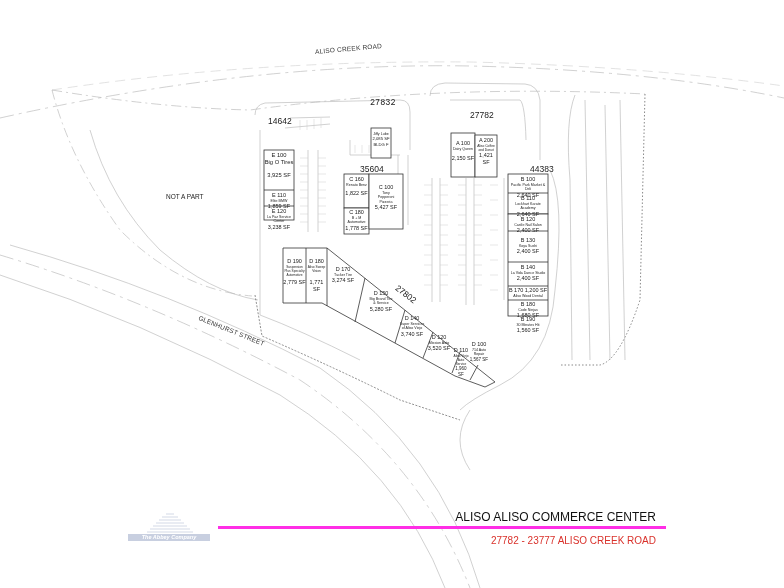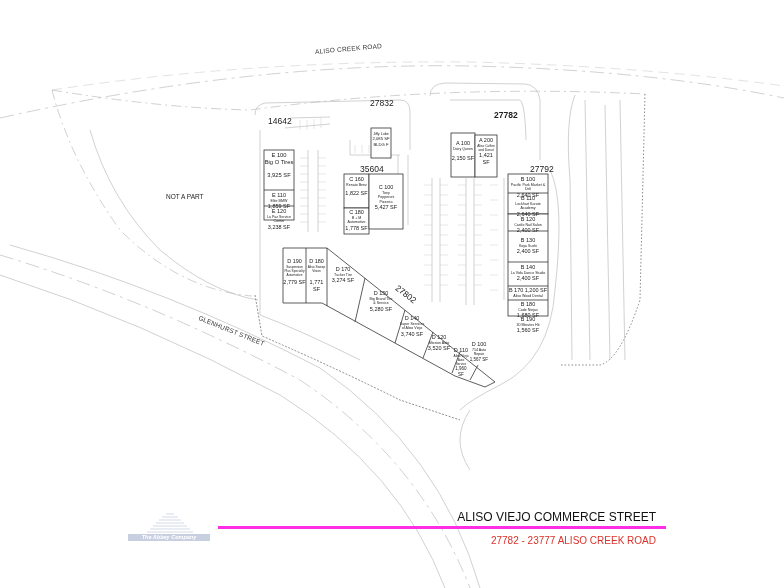--- a/index.html
+++ b/index.html
@@ -110,24 +110,24 @@
     <line x1="460" y1="352" x2="452" y2="373"></line>
     <line x1="478" y1="365" x2="470" y2="380"></line>
   </g>
 </svg>
 
 <div class="lbl road" style="left:315px; top:46px; transform:rotate(-5deg);">ALISO CREEK ROAD</div>
 <div class="lbl road" style="left:196px; top:328px; transform:rotate(22deg);">GLENHURST STREET</div>
 <div class="lbl nap" style="left:166px; top:194px;">NOT A PART</div>
 
 <div class="lbl bnum" style="left:268px; top:117px;">14642</div>
-<div class="lbl bnum" style="left:370px; top:99px;">27832</div>
-<div class="lbl bnum" style="left:494px; top:111px;font-weight:bold;">27782</div>
+<div class="lbl bnum" style="left:370px; top:99px;font-family:Liberation Mono, monospace;">27832</div>
+<div class="lbl bnum" style="left:470px; top:111px;">27782</div>
 <div class="lbl bnum" style="left:360px; top:165px;">35604</div>
-<div class="lbl bnum" style="left:530px; top:165px;">27792</div>
+<div class="lbl bnum" style="left:530px; top:165px;">44383</div>
 <div class="lbl bnum" style="left:394px; top:290px; transform:rotate(38deg);">27802</div>
 
 <div class="unit big" style="left:264px; top:152px; width:30px;">
   <span class="uid">E 100</span>
   <span class="uid">Big O Tires</span>
   <span class="sf" style="margin-top:6px;">3,925 SF</span>
 </div>
 <div class="unit" style="left:264px; top:192px; width:30px;">
   <span class="uid">E 110</span>
   <span class="tn">Elite BMW</span>
@@ -260,15 +260,15 @@
     <line x1="34" y1="5" x2="50" y2="5"></line>
     <line x1="31" y1="8" x2="53" y2="8"></line>
     <line x1="28" y1="11" x2="56" y2="11"></line>
     <line x1="25" y1="14" x2="59" y2="14"></line>
     <line x1="22" y1="17" x2="62" y2="17"></line>
     <line x1="19" y1="20" x2="65" y2="20"></line>
   </g>
 </svg>
 <div class="logo-text">The Abbey Company</div>
 
-<div class="footer-title">ALISO VIEJO COMMERCE STREET</div>
+<div class="footer-title">ALISO ALISO COMMERCE CENTER</div>
 <div class="magenta-bar"></div>
 <div class="footer-sub">27782 - 23777 ALISO CREEK ROAD</div>
 
 </body></html>

